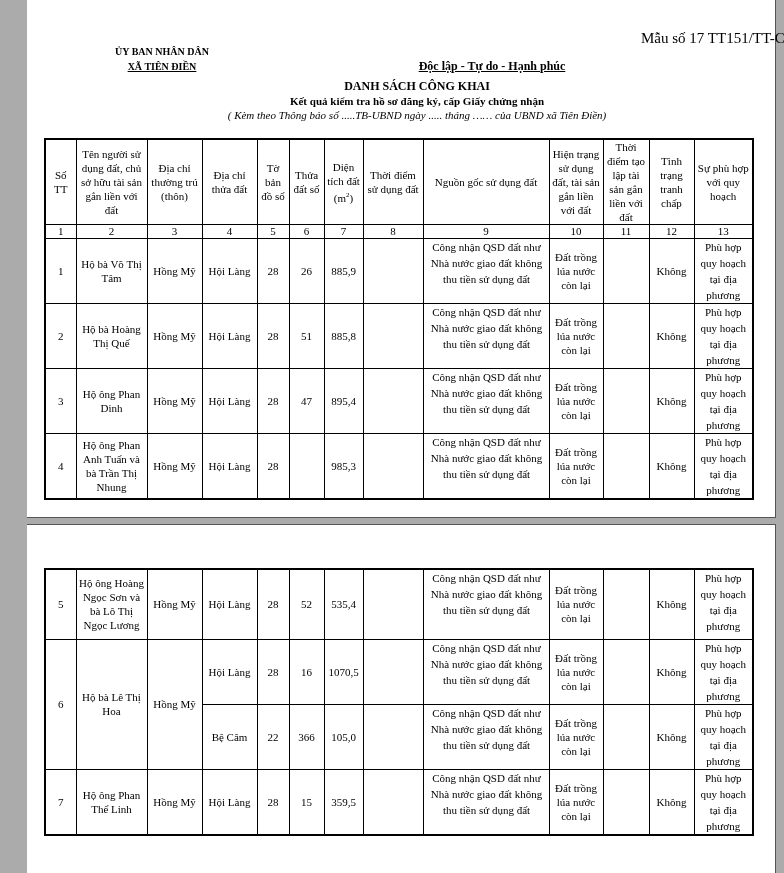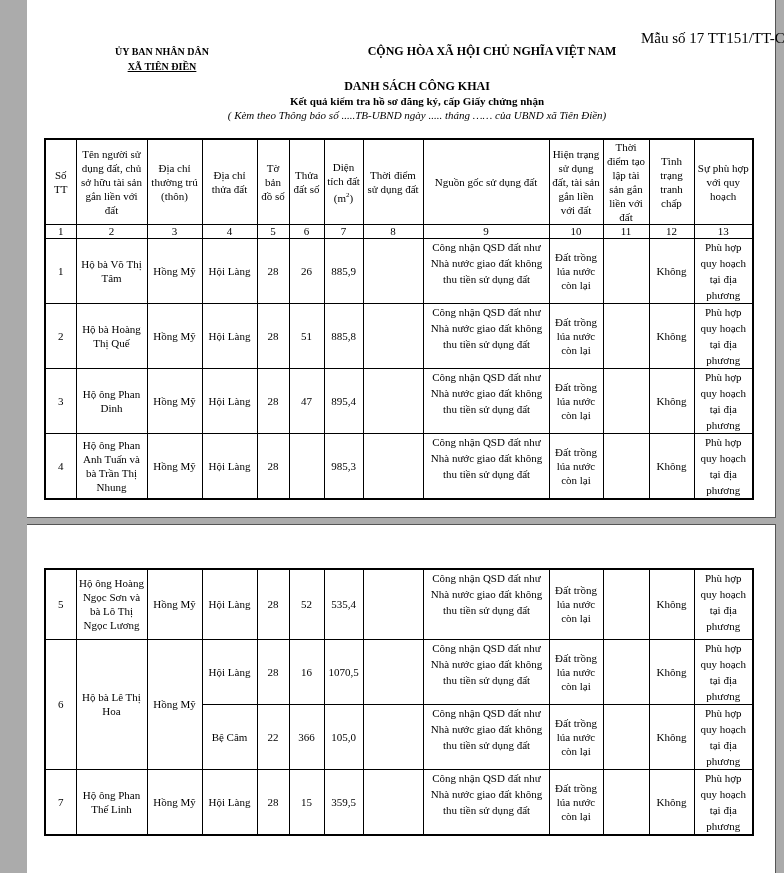--- a/index.html
+++ b/index.html
@@ -46,21 +46,21 @@
   td.ph { vertical-align:top; line-height:16px;margin-left:35px; }
   sup { font-size:7px; }
 </style>
 </head>
 <body>
 
 <div class="page" id="page1">
   <div class="abs mau">Mẫu số 17 TT151/TT-CP</div>
   <div class="abs left-h left-h1">ỦY BAN NHÂN DÂN</div>
   <div class="abs left-h left-h2"><span class="u">XÃ TIÊN ĐIỀN</span></div>
-  <div class="abs right-h right-h1">CỘNG HÒA XÃ HỘI CHỦ NGHĨA VIỆT NAM</div>
+  <div class="abs right-h right-h2"><span class="u">Độc lập - Tự do - Hạnh phúc</span></div>
   <div class="abs title t1">DANH SÁCH CÔNG KHAI</div>
   <div class="abs title t2">Kết quả kiểm tra hồ sơ đăng ký, cấp Giấy chứng nhận</div>
   <div class="abs title t3">( Kèm theo Thông báo số .....TB-UBND ngày ..... tháng …… của UBND xã Tiên Điền)</div>
 
   <table id="table1">
     <colgroup>
       <col style="width:31px">
         <col style="width:71px">
         <col style="width:55px">
         <col style="width:55px">

